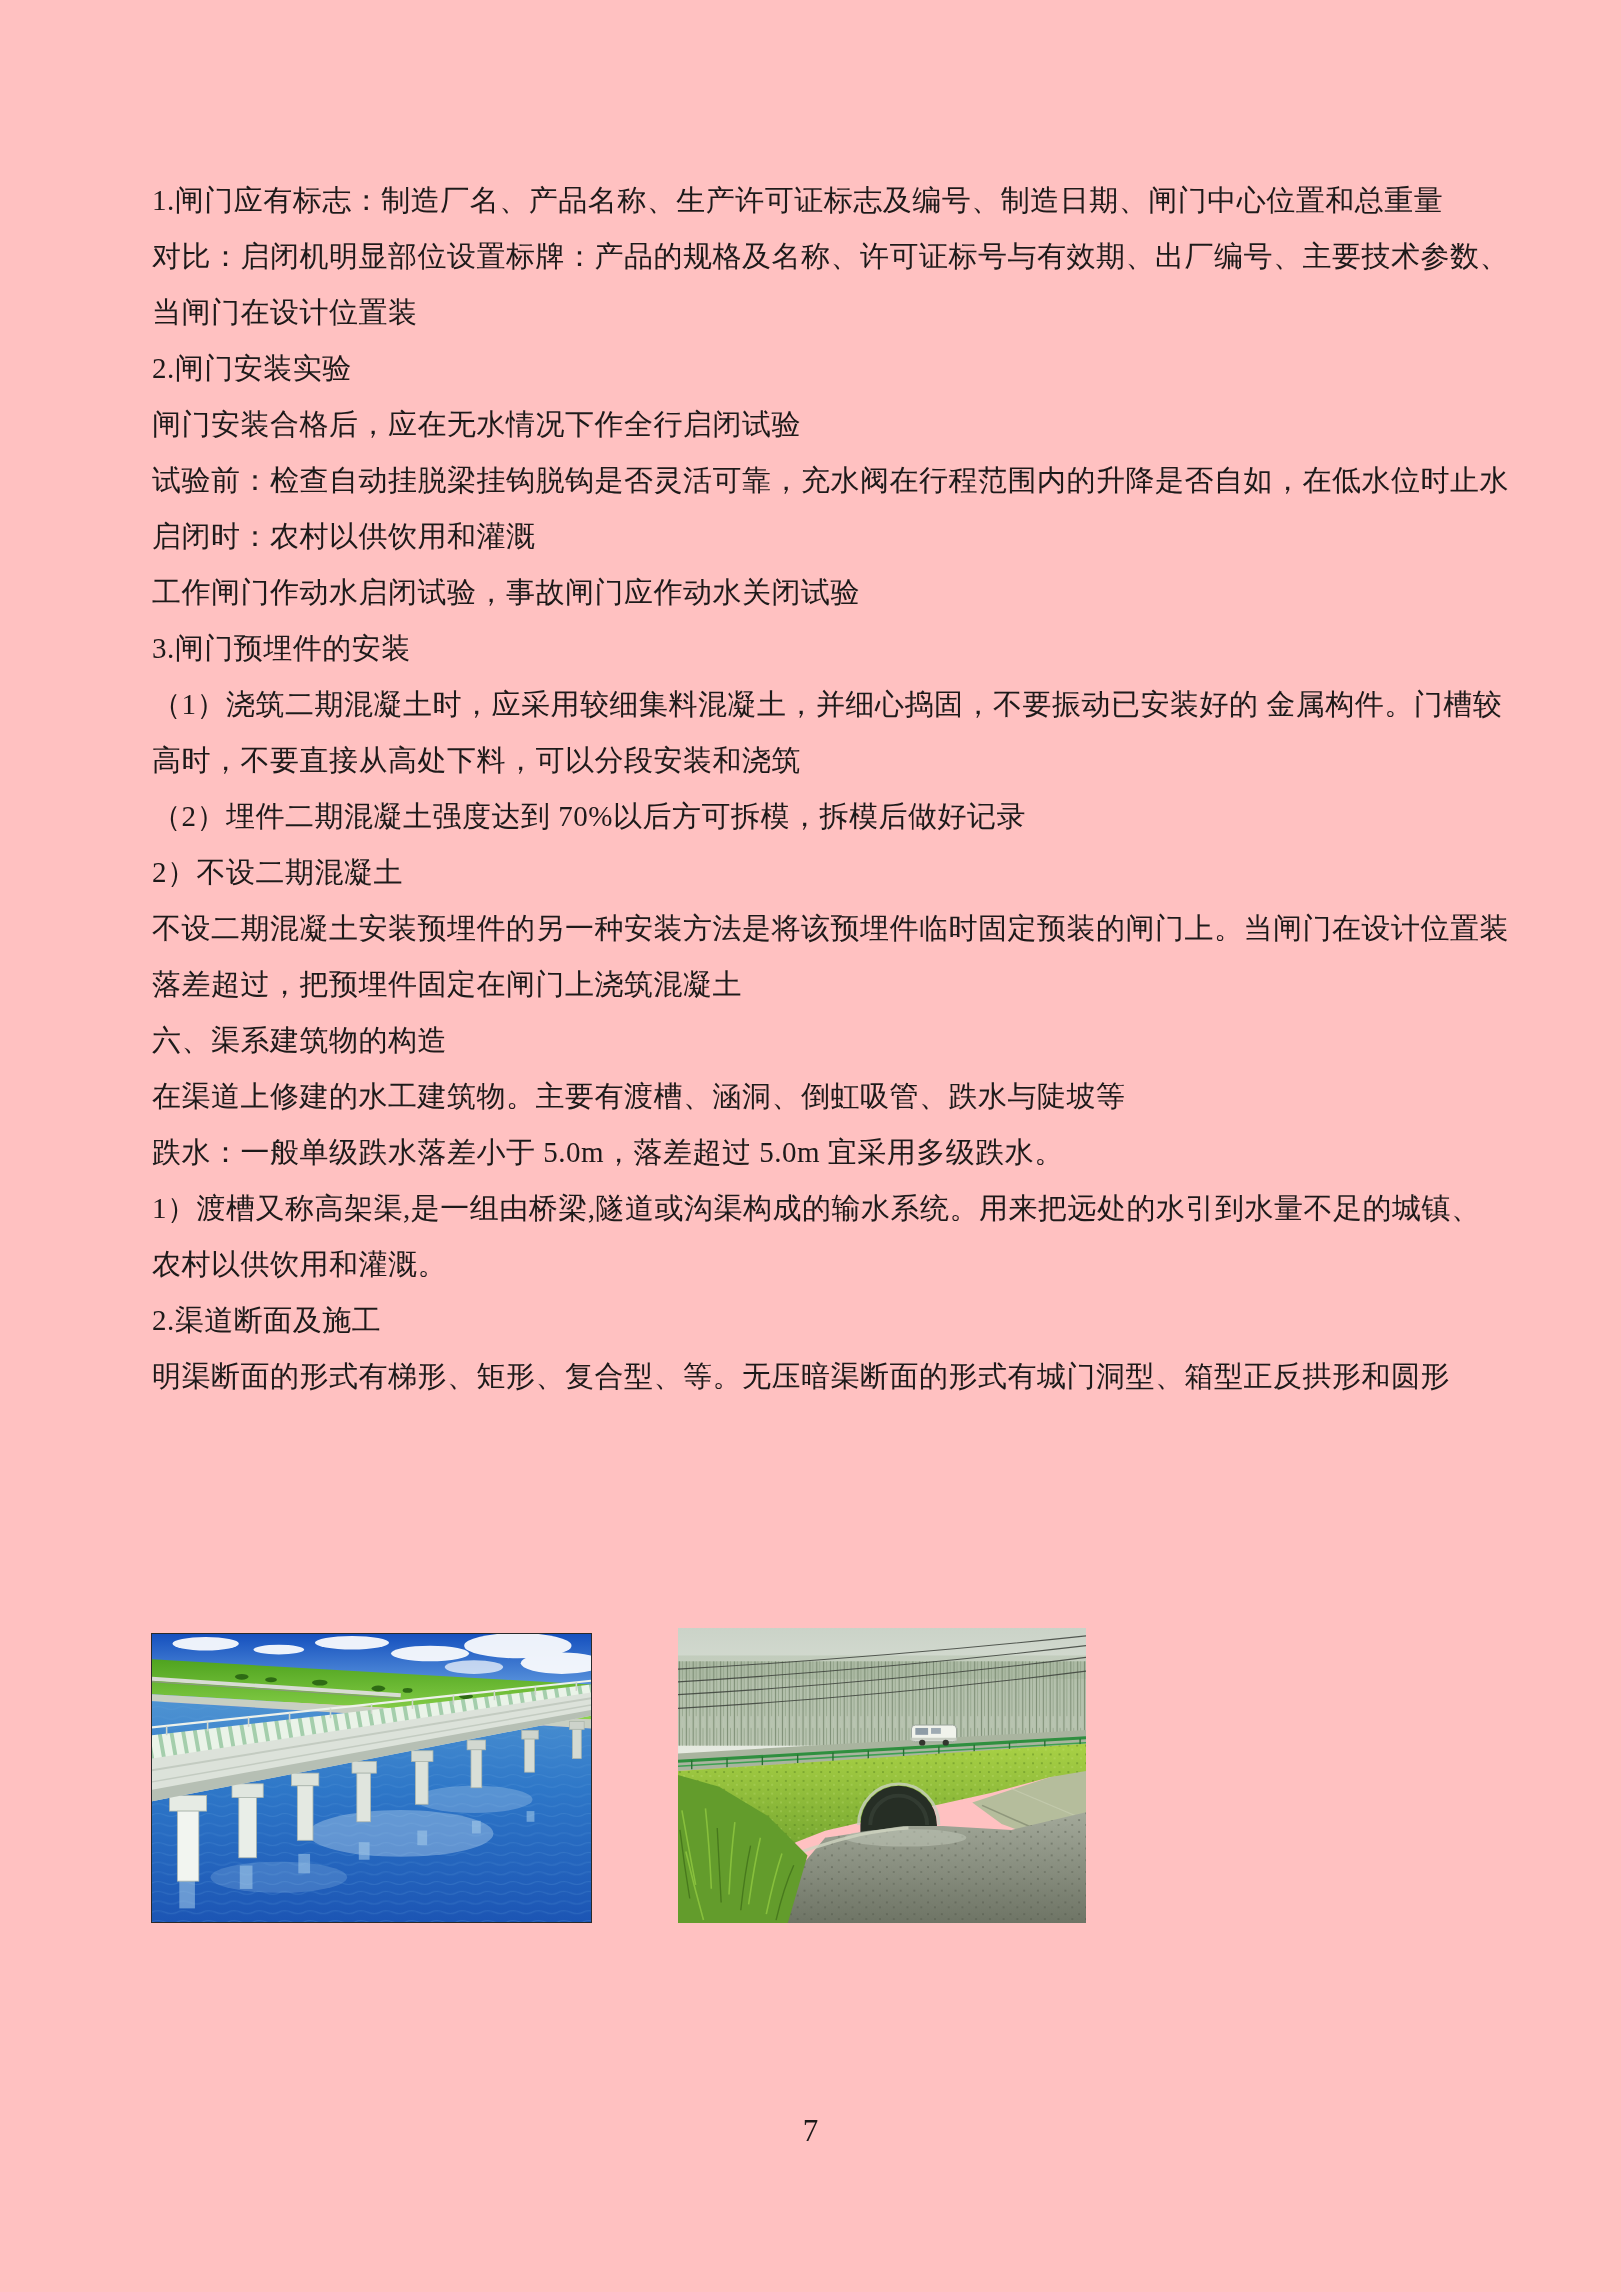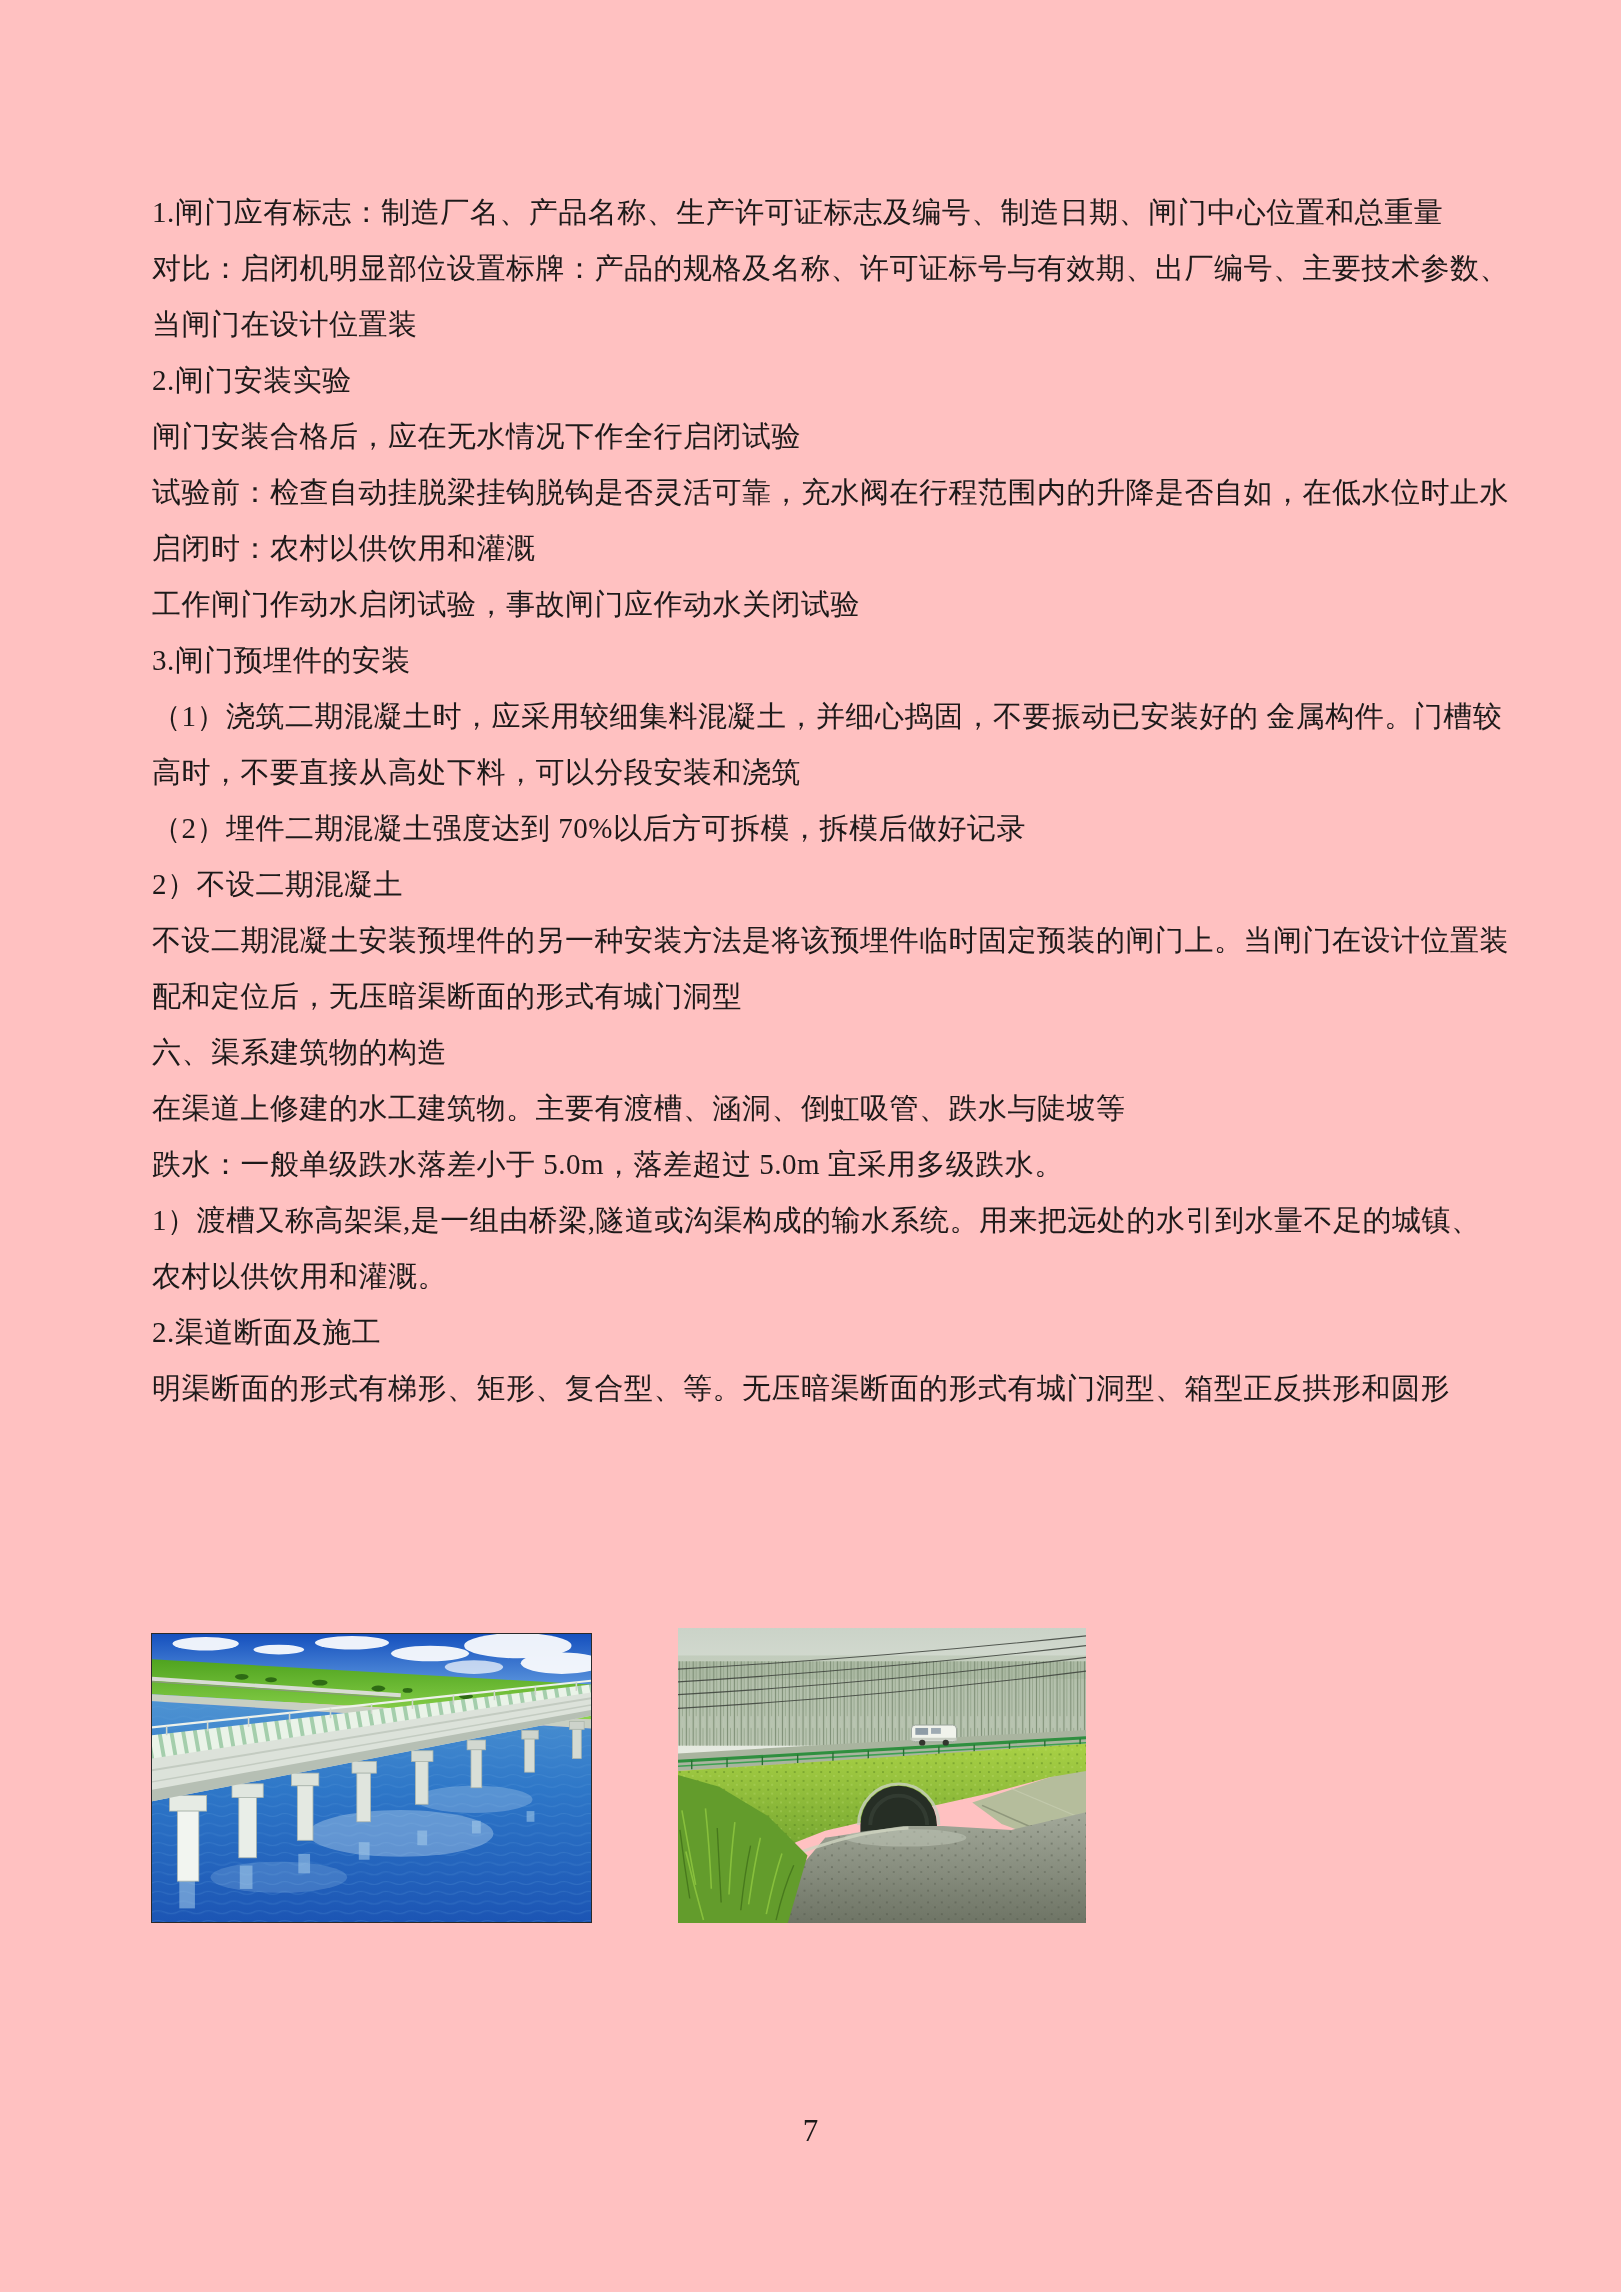--- a/index.html
+++ b/index.html
@@ -6,21 +6,21 @@
   .page{
     position:relative;
     width:1621px;height:2293px;
     background:#FFC1C1;
     font-family:"Liberation Serif","DejaVu Serif",serif;
     color:#1d1a1a;
     overflow:hidden;
   }
   .text-block{
     position:absolute;
-    left:152px;top:184px;width:1392px;
+    left:152px;top:172px;width:1392px;
   }
   .line{
     height:56px;line-height:56px;
     font-size:29px;
     white-space:pre;
     letter-spacing:0.5px;
   }
   .fig{position:absolute;margin:0;padding:0;}
   .fig svg{display:block;width:100%;height:100%;}
   .fig-aqueduct{
@@ -48,21 +48,21 @@
     <div class="line">闸门安装合格后，应在无水情况下作全行启闭试验</div>
     <div class="line">试验前：检查自动挂脱梁挂钩脱钩是否灵活可靠，充水阀在行程范围内的升降是否自如，在低水位时止水</div>
     <div class="line">启闭时：农村以供饮用和灌溉</div>
     <div class="line">工作闸门作动水启闭试验，事故闸门应作动水关闭试验</div>
     <div class="line">3.闸门预埋件的安装</div>
     <div class="line">（1）浇筑二期混凝土时，应采用较细集料混凝土，并细心捣固，不要振动已安装好的 金属构件。门槽较</div>
     <div class="line">高时，不要直接从高处下料，可以分段安装和浇筑</div>
     <div class="line">（2）埋件二期混凝土强度达到 70%以后方可拆模，拆模后做好记录</div>
     <div class="line">2）不设二期混凝土</div>
     <div class="line">不设二期混凝土安装预埋件的另一种安装方法是将该预埋件临时固定预装的闸门上。当闸门在设计位置装</div>
-    <div class="line">配和定位后，无压暗渠断面的形式有城门洞型</div>
+    <div class="line">落差超过，把预埋件固定在闸门上浇筑混凝土</div>
     <div class="line">六、渠系建筑物的构造</div>
     <div class="line">在渠道上修建的水工建筑物。主要有渡槽、涵洞、倒虹吸管、跌水与陡坡等</div>
     <div class="line">跌水：一般单级跌水落差小于 5.0m，落差超过 5.0m 宜采用多级跌水。</div>
     <div class="line">1）渡槽又称高架渠,是一组由桥梁,隧道或沟渠构成的输水系统。用来把远处的水引到水量不足的城镇、</div>
     <div class="line">农村以供饮用和灌溉。</div>
     <div class="line">2.渠道断面及施工</div>
     <div class="line">明渠断面的形式有梯形、矩形、复合型、等。无压暗渠断面的形式有城门洞型、箱型正反拱形和圆形</div>
   </div>
 
   <figure class="fig fig-aqueduct">

